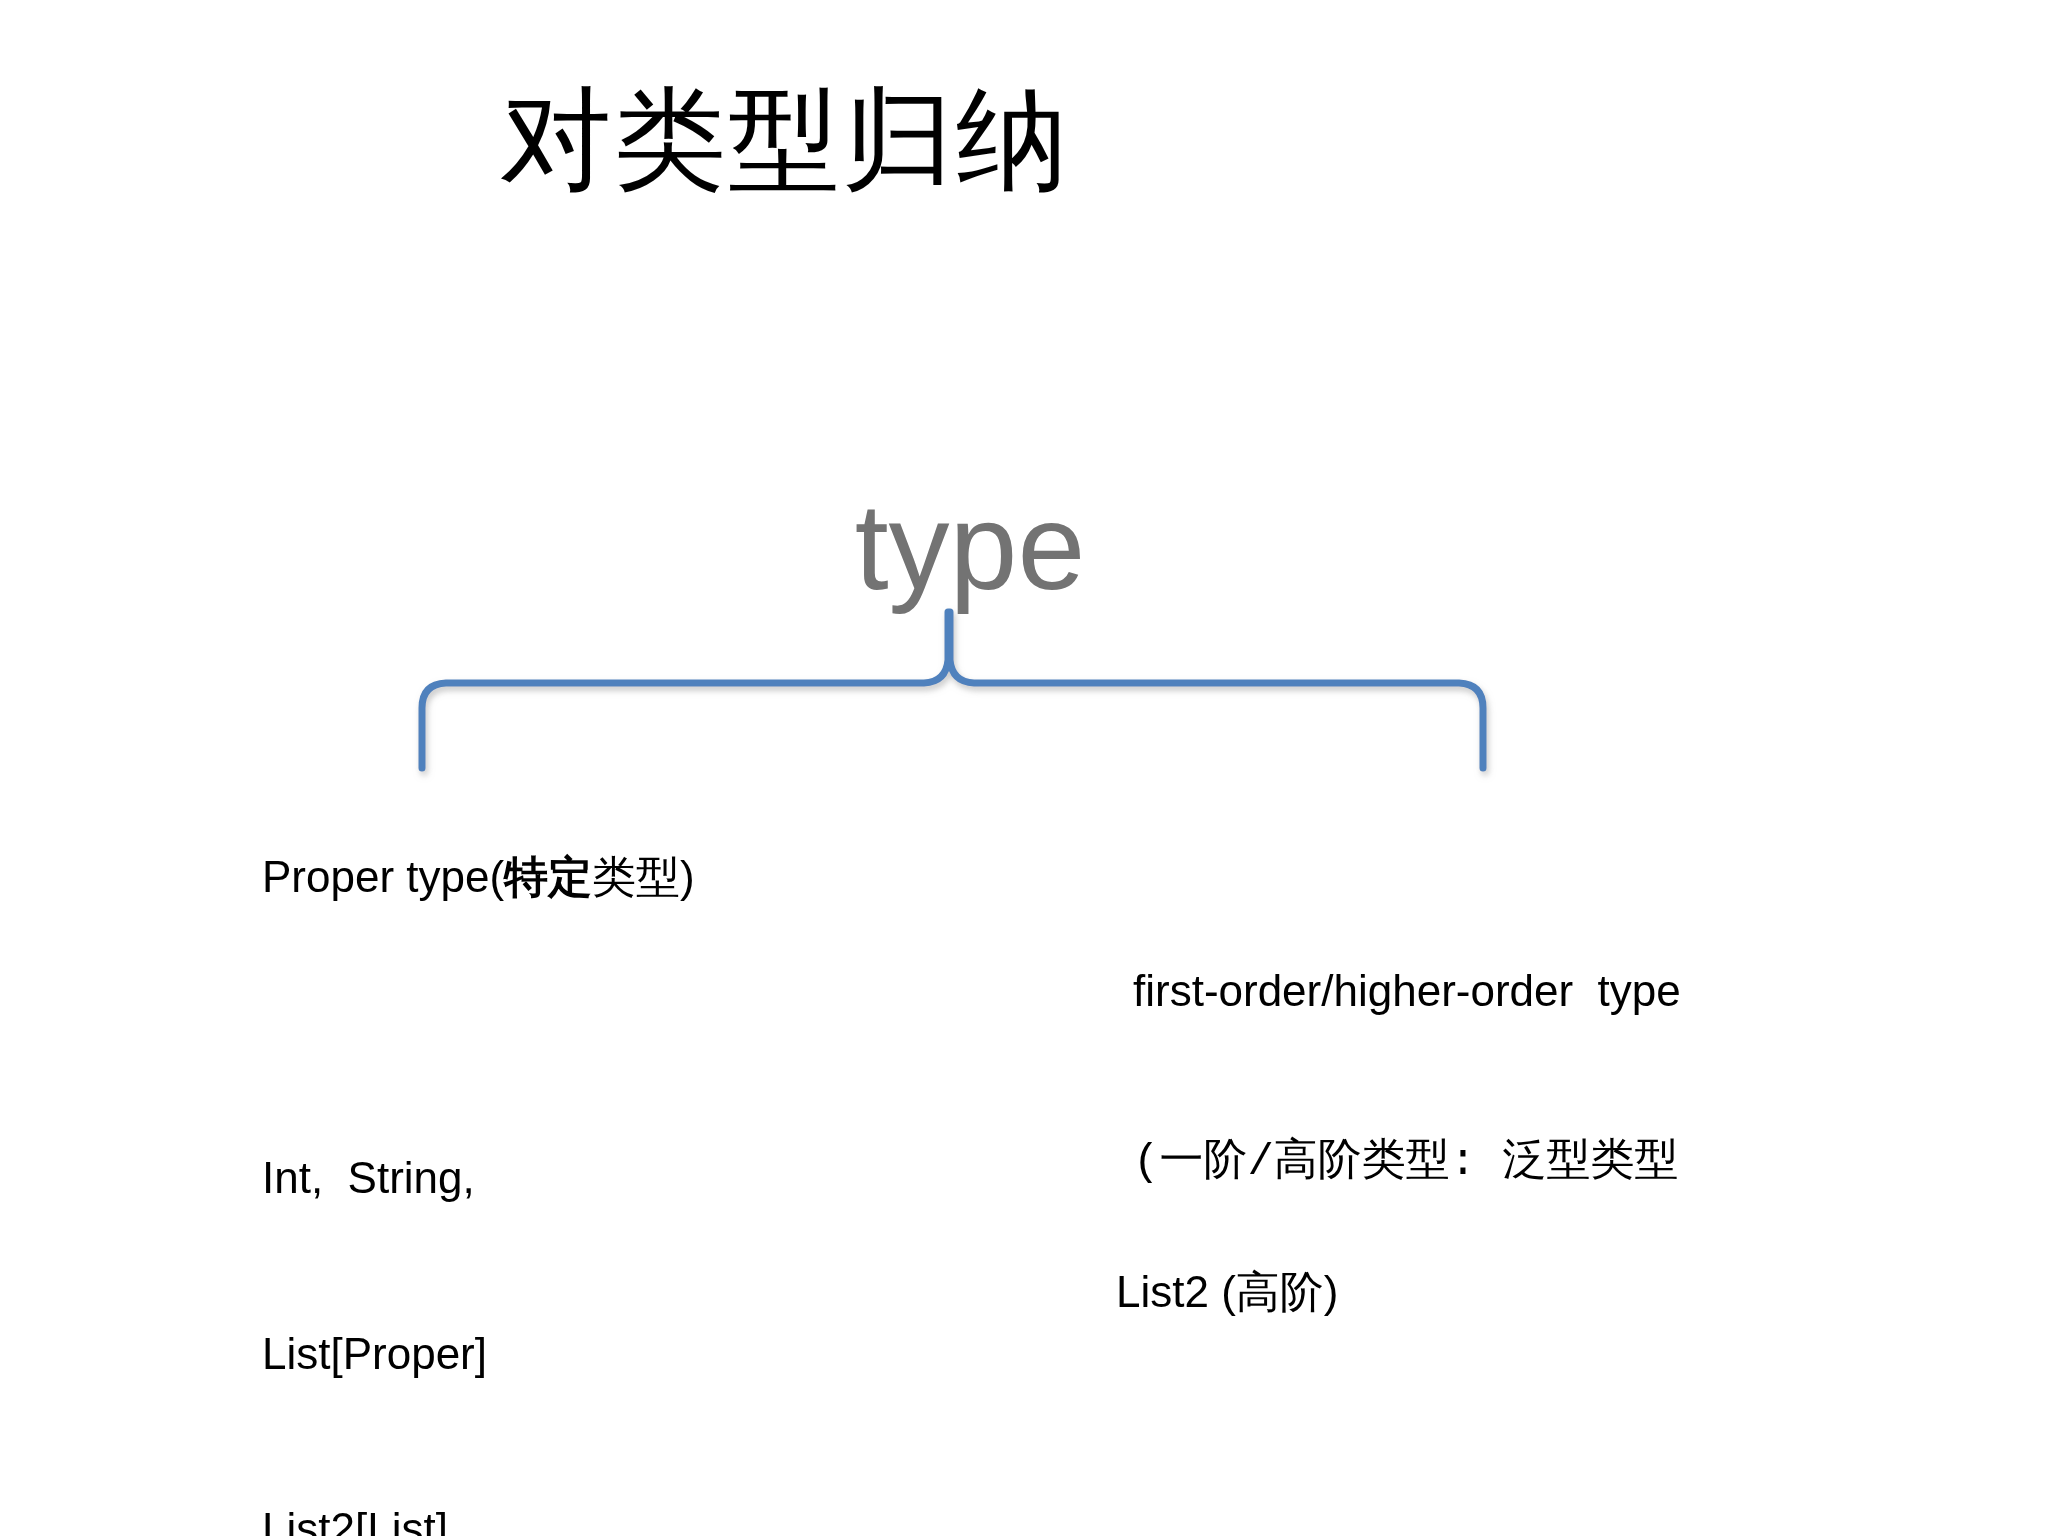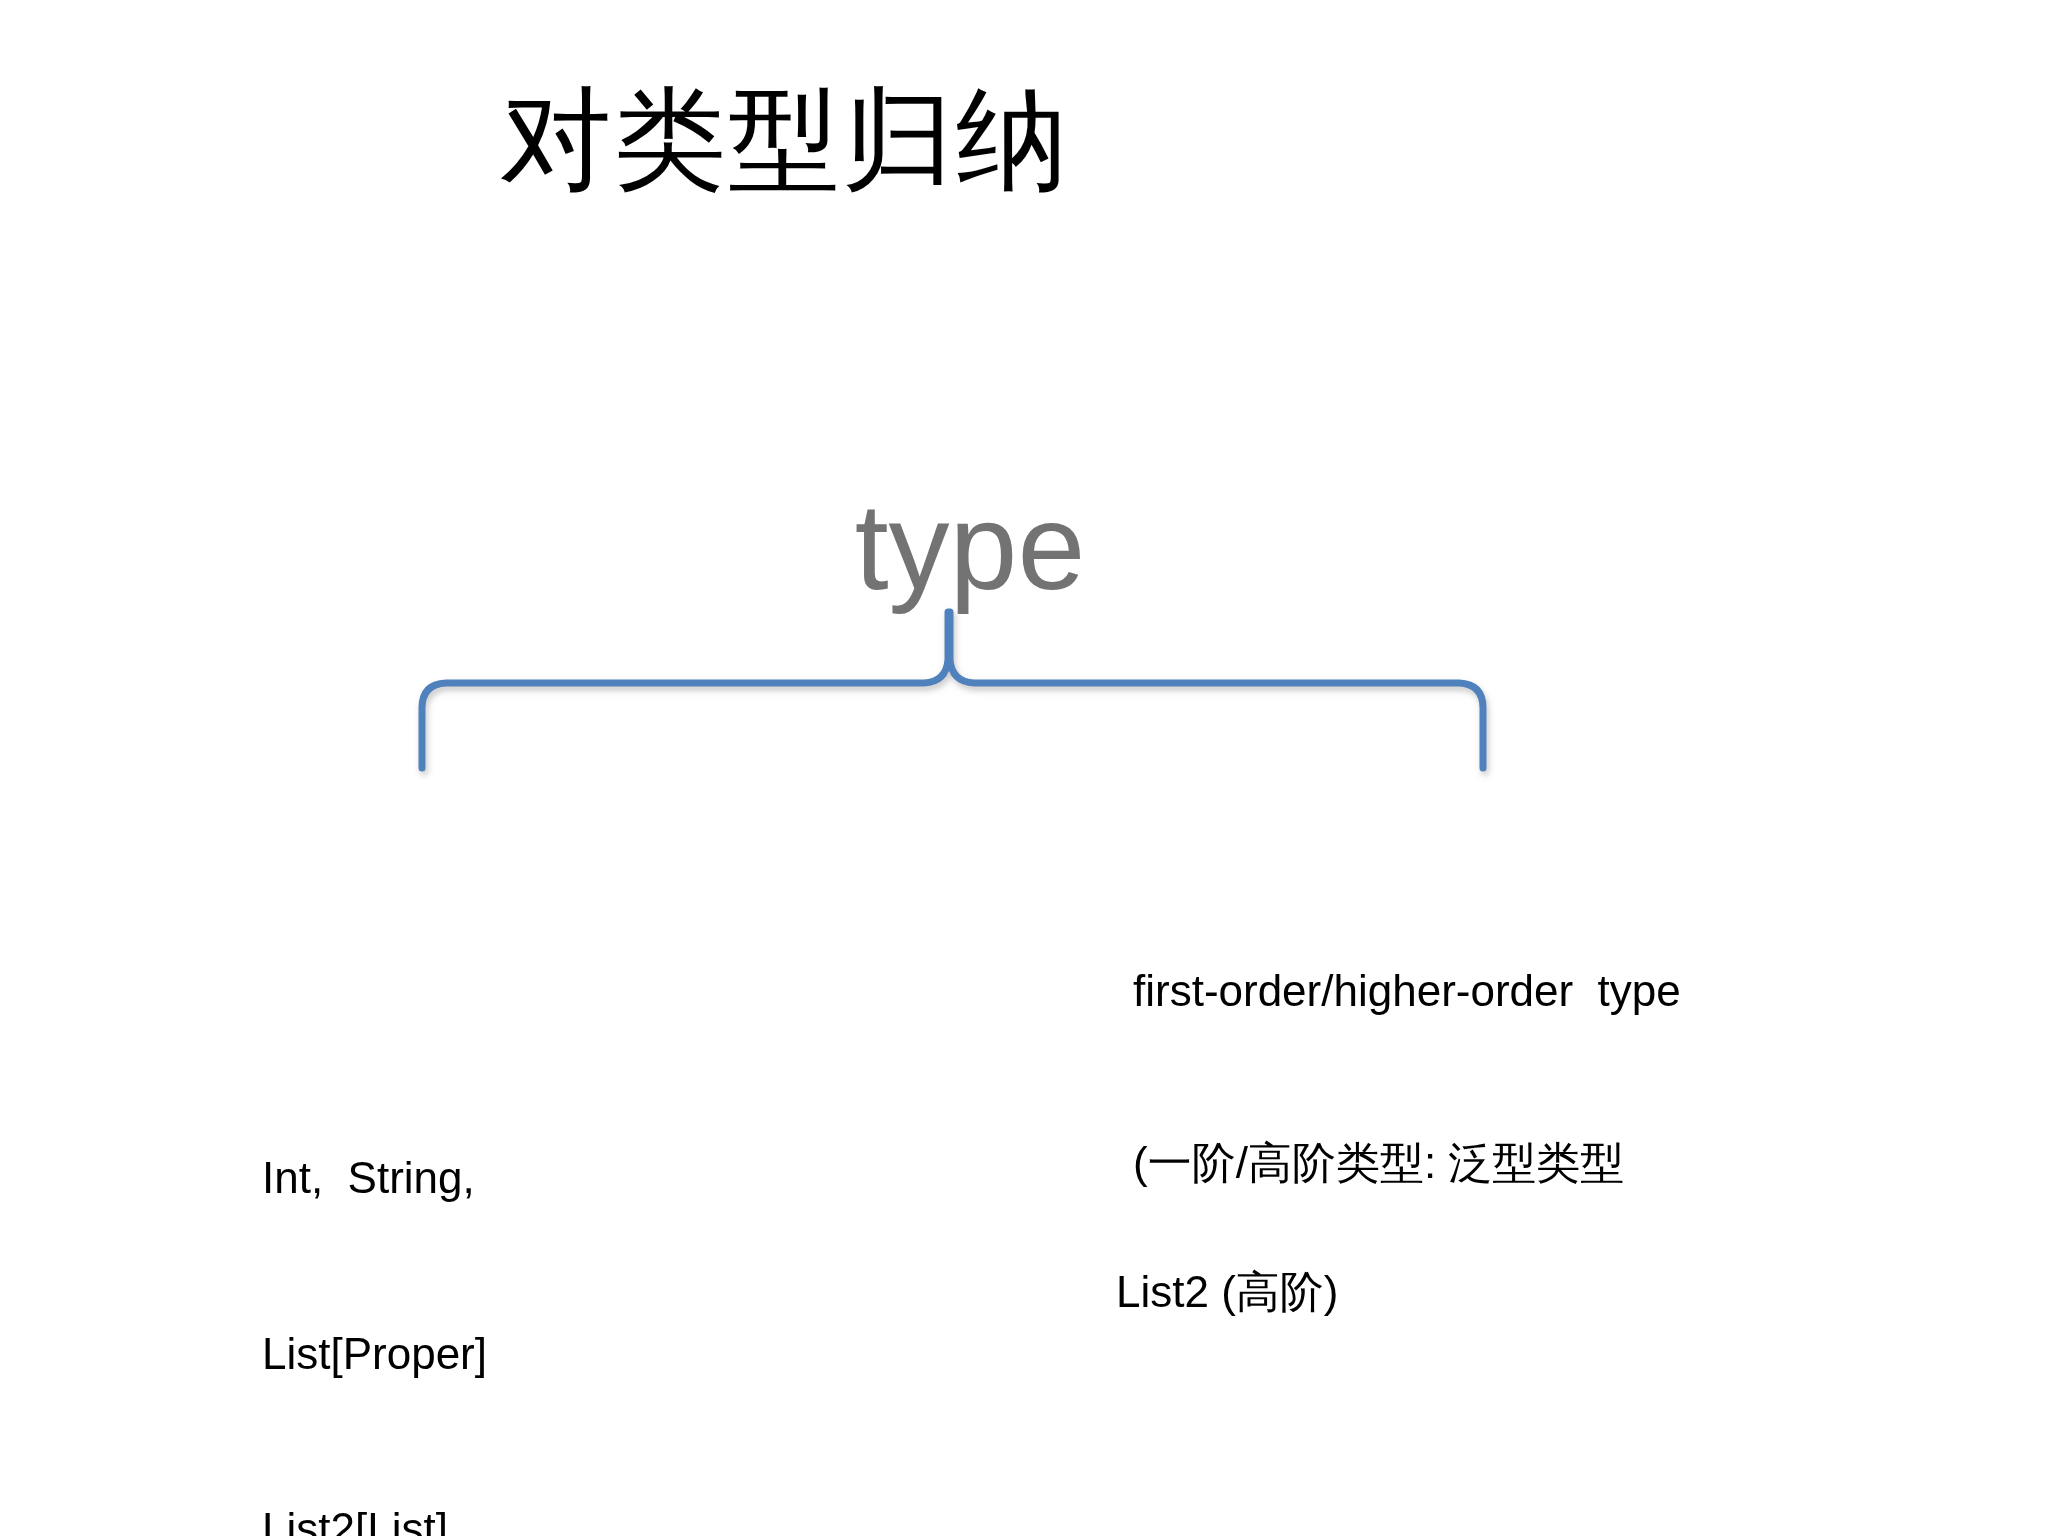--- a/index.html
+++ b/index.html
@@ -63,21 +63,21 @@
     font-size: 44px;
     line-height: 1.30;
     color: #000000;
   }
   #col-left  { left: 262px; top: 848px; width: 780px; }
   #col-right { left: 1133px; top: 848px; width: 800px; }
 
   .heading { white-space: pre-wrap; }
   .cn-bold { font-weight: 700; }
   .cn-reg  { font-family: "Liberation Serif", "DejaVu Serif", serif; font-weight: 400; }
-  .cn-line { font-family: Liberation Sans, sans-serif; }
+  .cn-line { font-family: Liberation Mono, monospace; }
 
   .examples {
     position: absolute;
     font-size: 44px;
     line-height: 1.33;
     white-space: pre-wrap;
     color: #000000;
   }
   #examples-left  { left: 262px; top: 1032px; width: 700px; }
   #examples-right { left: 1116px; top: 1146px; width: 700px; }
@@ -109,20 +109,23 @@
                L 558 16
                L 560 16
                L 560 64
                Q 562 86 584 87
                L 1069 87
                Q 1093 88 1093 112
                L 1093 172" fill="none" stroke="#4F81BD" stroke-width="7" stroke-linecap="round" stroke-linejoin="round"></path>
     </svg>
   </div>
 
+  <div id="col-left" class="col">
+    <div class="heading"><span>Proper type(</span><span class="cn-bold">特定</span><span class="cn-reg">类型</span><span>)</span></div>
+  </div>
 
   <div id="examples-left" class="examples">
     <span class="line">Int,  String,</span>
     <span class="line">List[Proper]</span>
     <span class="line">List2[List]</span>
   </div>
 
   <div id="col-right" class="col">
     <div class="heading">
       <span class="line">first-order/higher-order  type</span>

